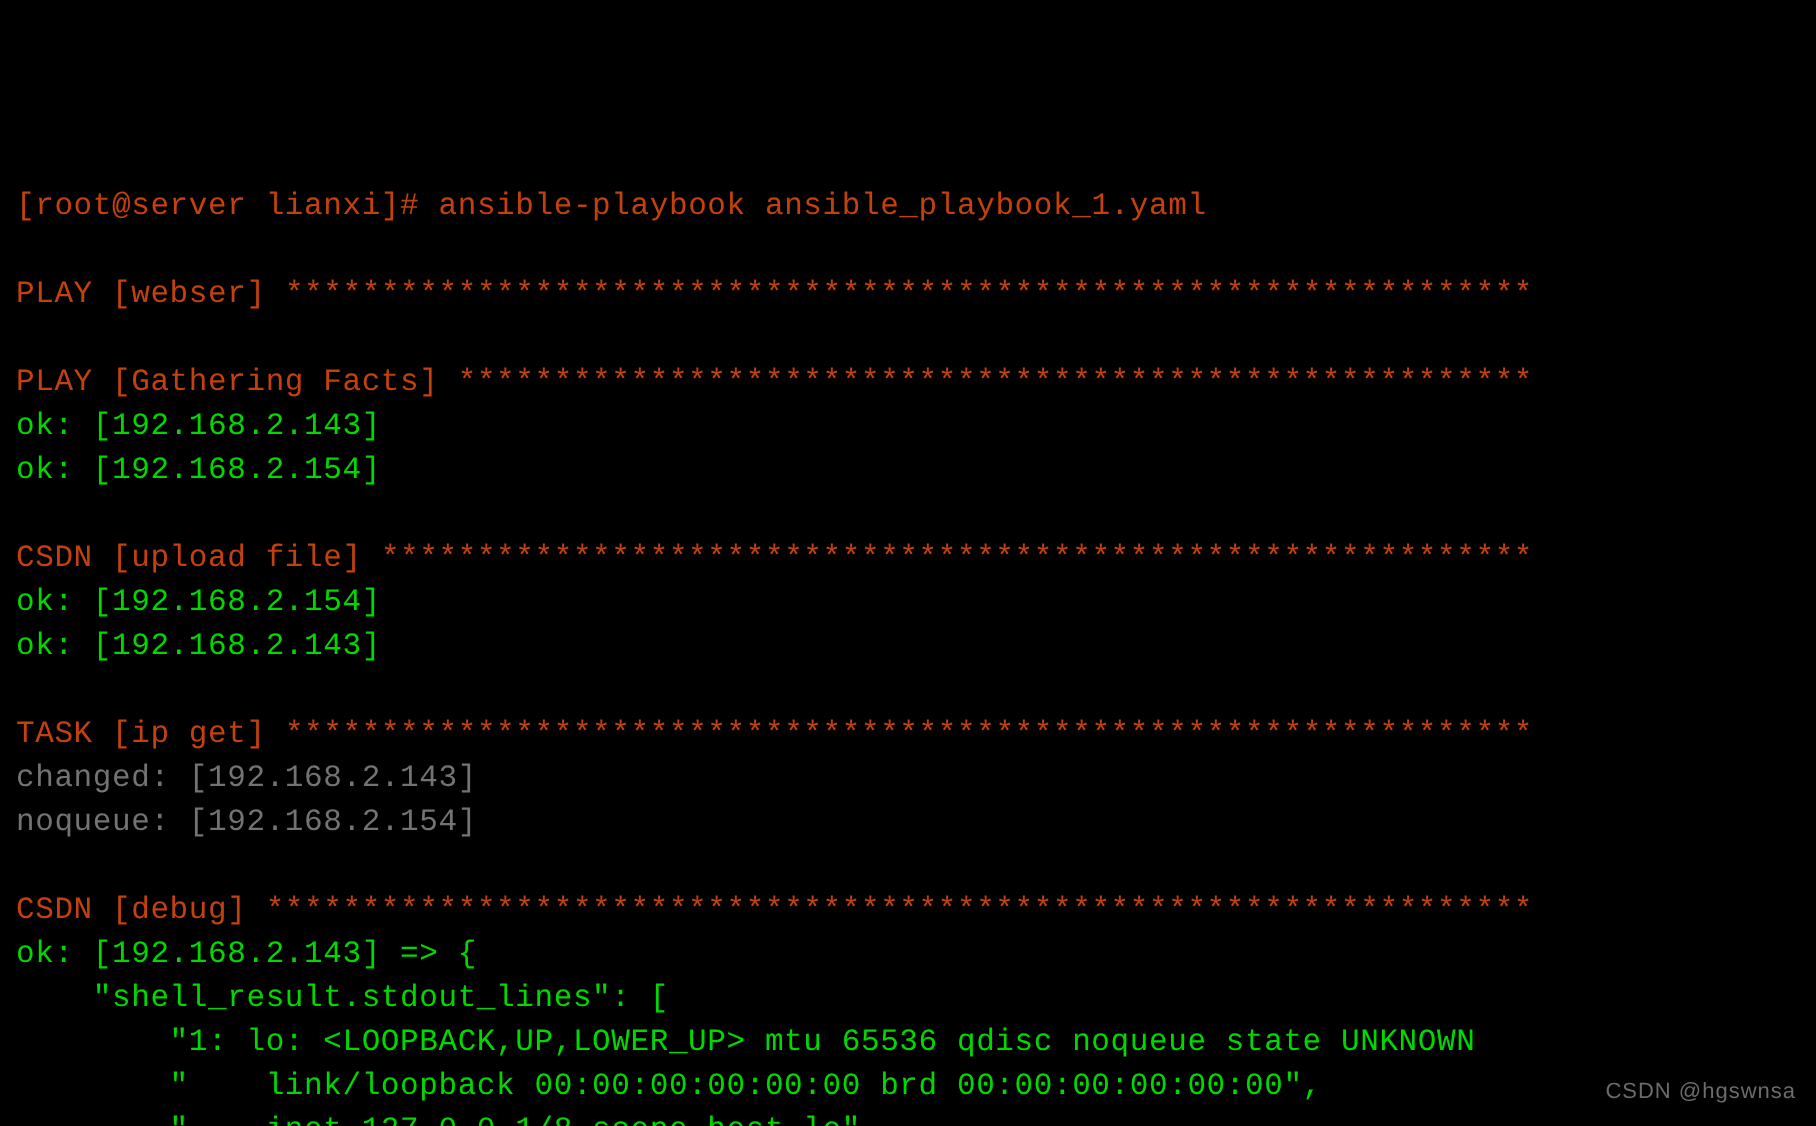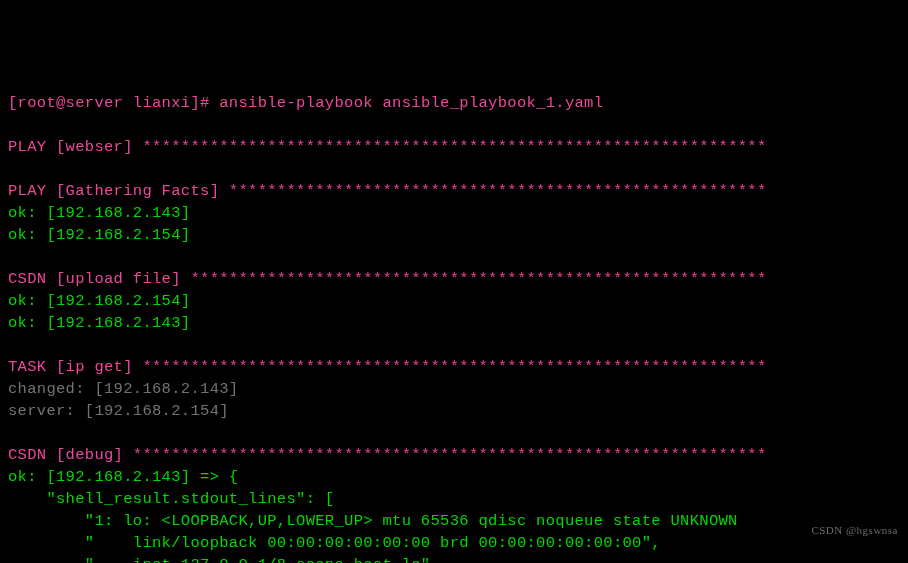--- a/index.html
+++ b/index.html
@@ -13,30 +13,30 @@
       font-family: "Courier New", Consolas, Monaco, monospace;
       font-size: 15.5px;
       line-height: 1.42;
       padding: 4px 8px;
       width: 908px;
       height: 563px;
       overflow: hidden;
       white-space: pre;
       letter-spacing: 0.3px;
     }
-    .white { color: #ec4899; }
+    .white { color: #c2410c; }
     .green { color: #00d800; margin-top: 36px; }
     .yellow { color: #737373; }
     .watermark {
       position: absolute;
       right: 10px;
-      bottom: 24px;
+      bottom: 8px;
       font-size: 11px;
       color: #6b6b6b;
-      font-family: Liberation Serif, serif;
+      font-family: Liberation Sans, sans-serif;
       letter-spacing: 0.5px;
     }
   </style>
 </head>
 <body>
 
 
 
 <div><span class="white"><span>[root@server lianxi]#</span> <span>ansible-playbook ansible_playbook_1.yaml</span></span>
 
@@ -45,21 +45,21 @@
 <span class="white"><span>PLAY [Gathering Facts]</span> <span>********************************************************</span></span>
 <span class="green">ok: [192.168.2.143]</span>
 <span class="green">ok: [192.168.2.154]</span>
 
 <span class="white"><span>CSDN [upload file]</span> <span>************************************************************</span></span>
 <span class="green">ok: [192.168.2.154]</span>
 <span class="green">ok: [192.168.2.143]</span>
 
 <span class="white"><span>TASK [ip get]</span> <span>*****************************************************************</span></span>
 <span class="yellow">changed: [192.168.2.143]</span>
-<span class="yellow">server: [192.168.2.154]</span>
+<span class="yellow">noqueue: [192.168.2.154]</span>
 
 <span class="white"><span>CSDN [debug]</span> <span>******************************************************************</span></span>
 <span class="green">ok: [192.168.2.143] =&gt; {</span>
 <span class="green">    "shell_result.stdout_lines": [</span>
 <span class="green">        "1: lo: &lt;LOOPBACK,UP,LOWER_UP&gt; mtu 65536 qdisc noqueue state UNKNOWN</span>
 <span class="green">        "    link/loopback 00:00:00:00:00:00 brd 00:00:00:00:00:00",</span>
 <span class="green">        "    inet 127.0.0.1/8 scope host lo",</span></div>
 
 <div class="watermark">CSDN @hgswnsa</div>
 

